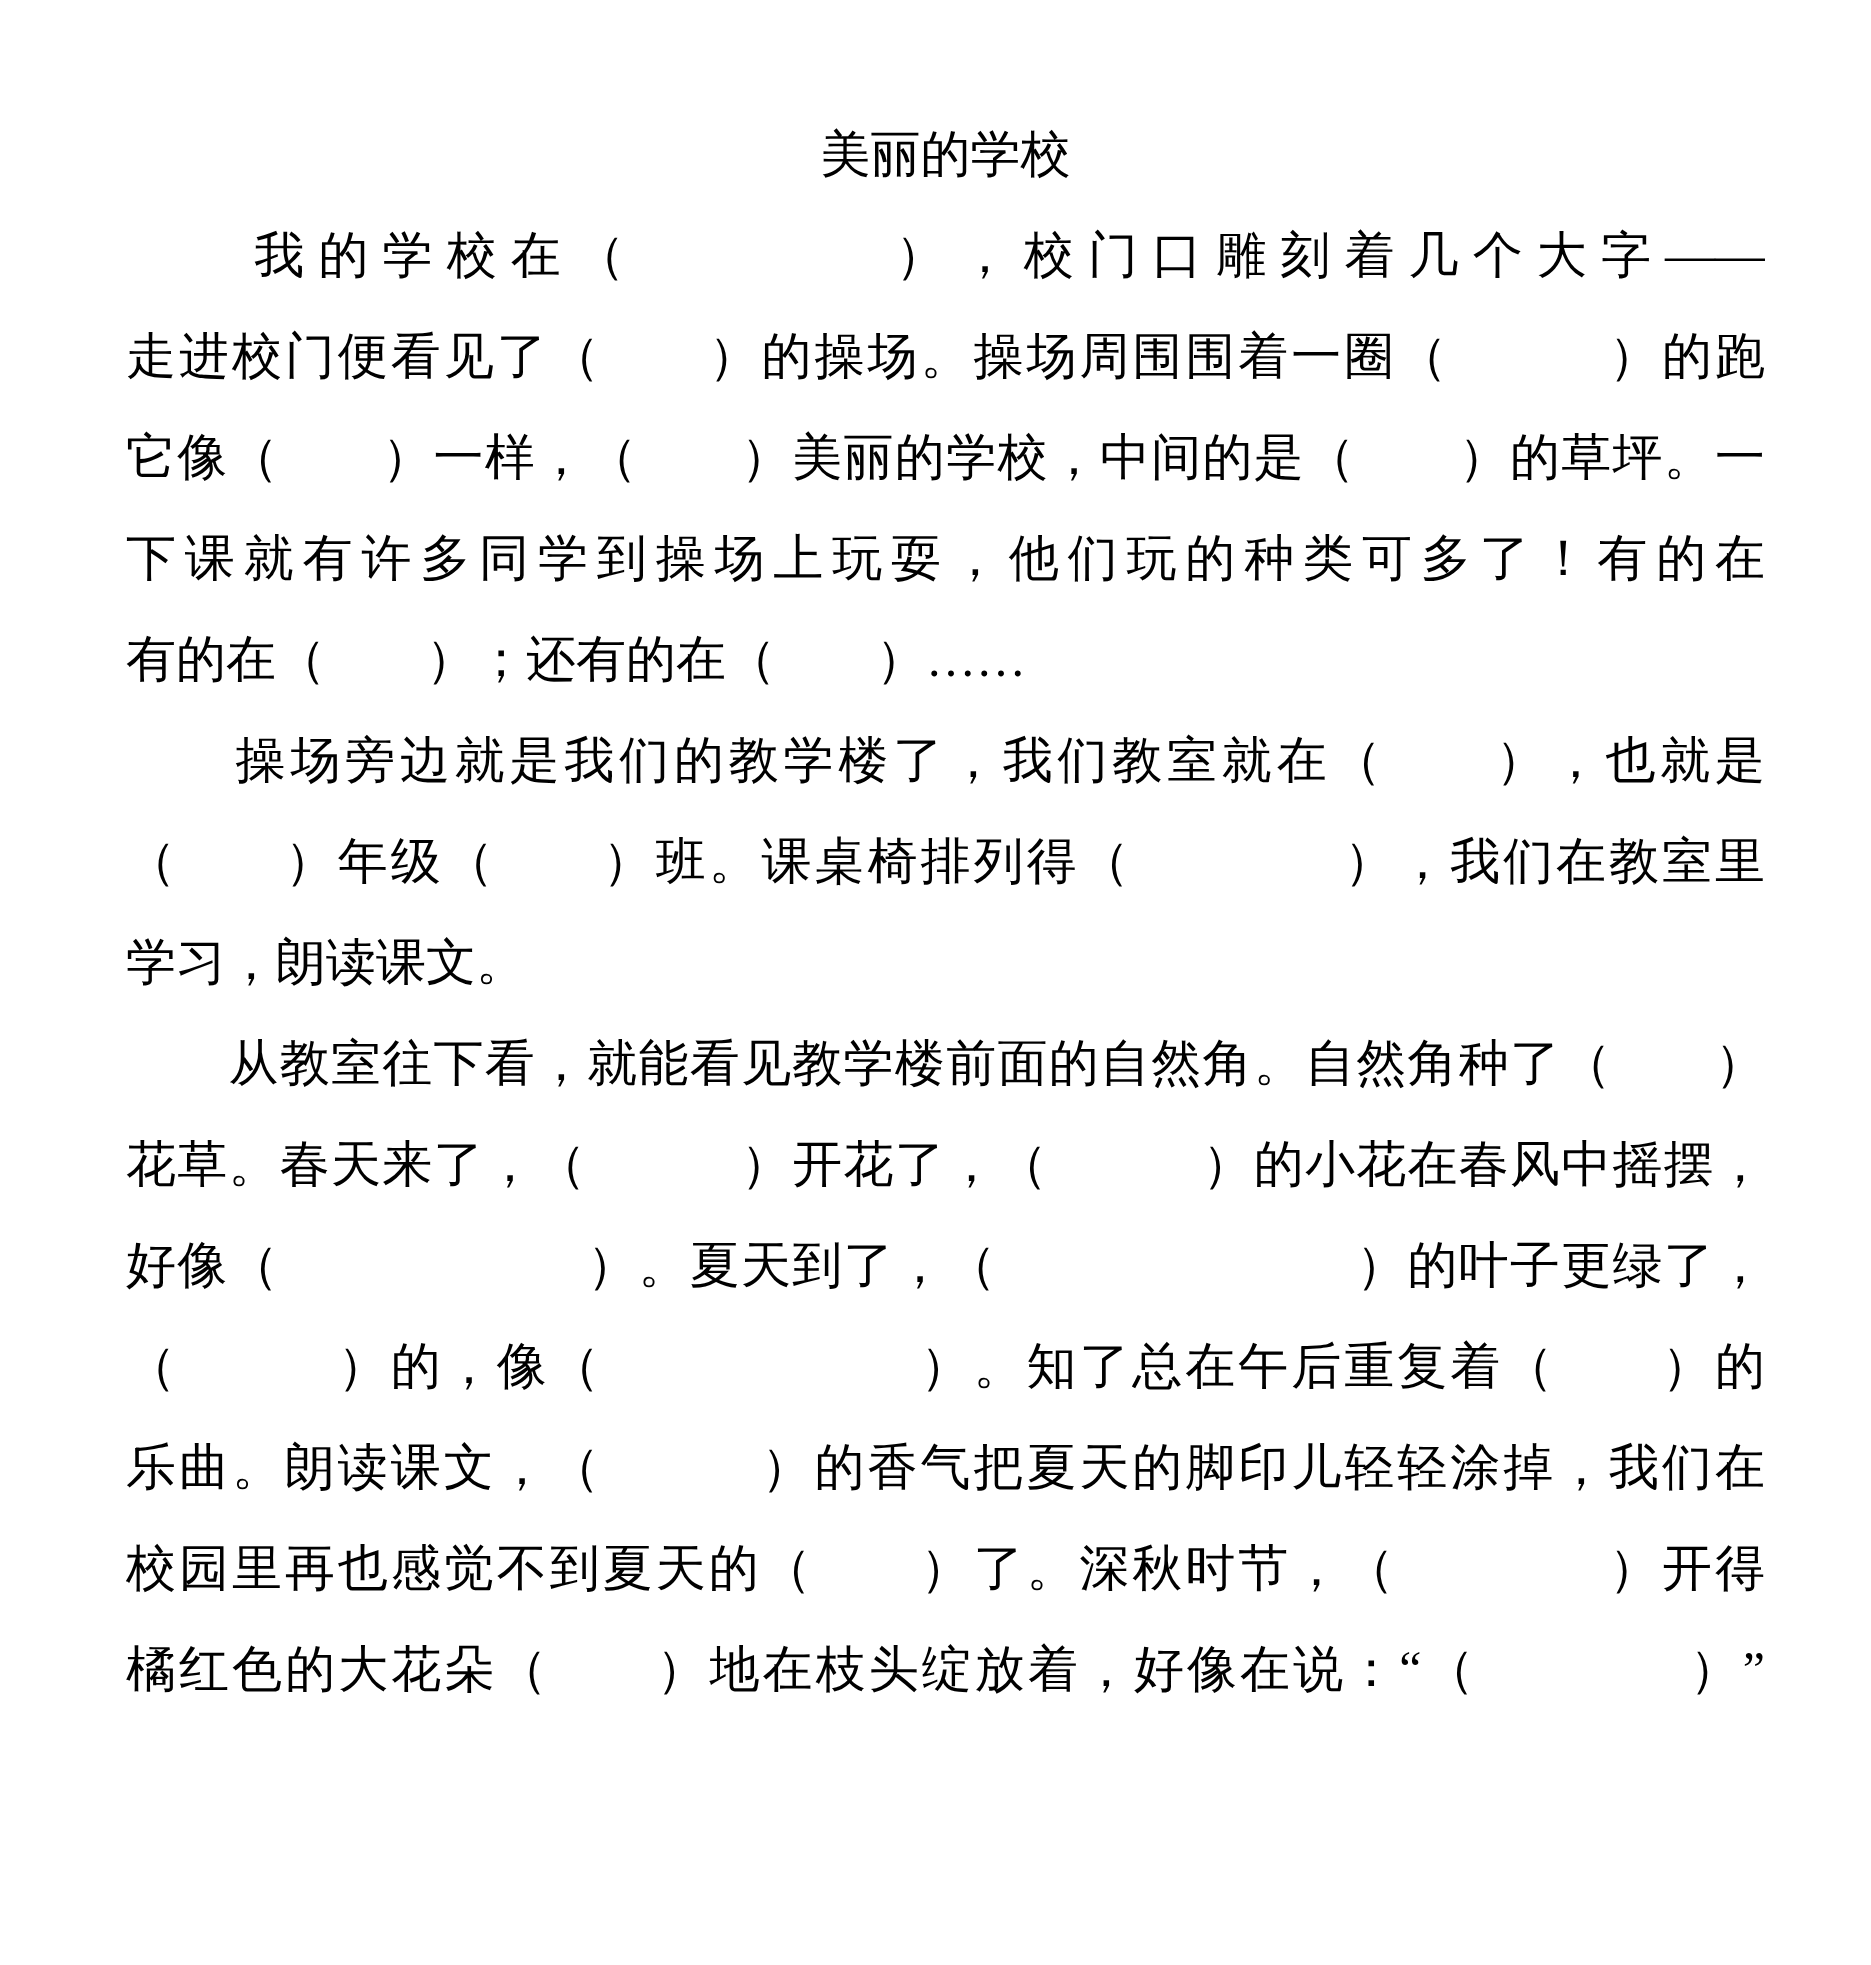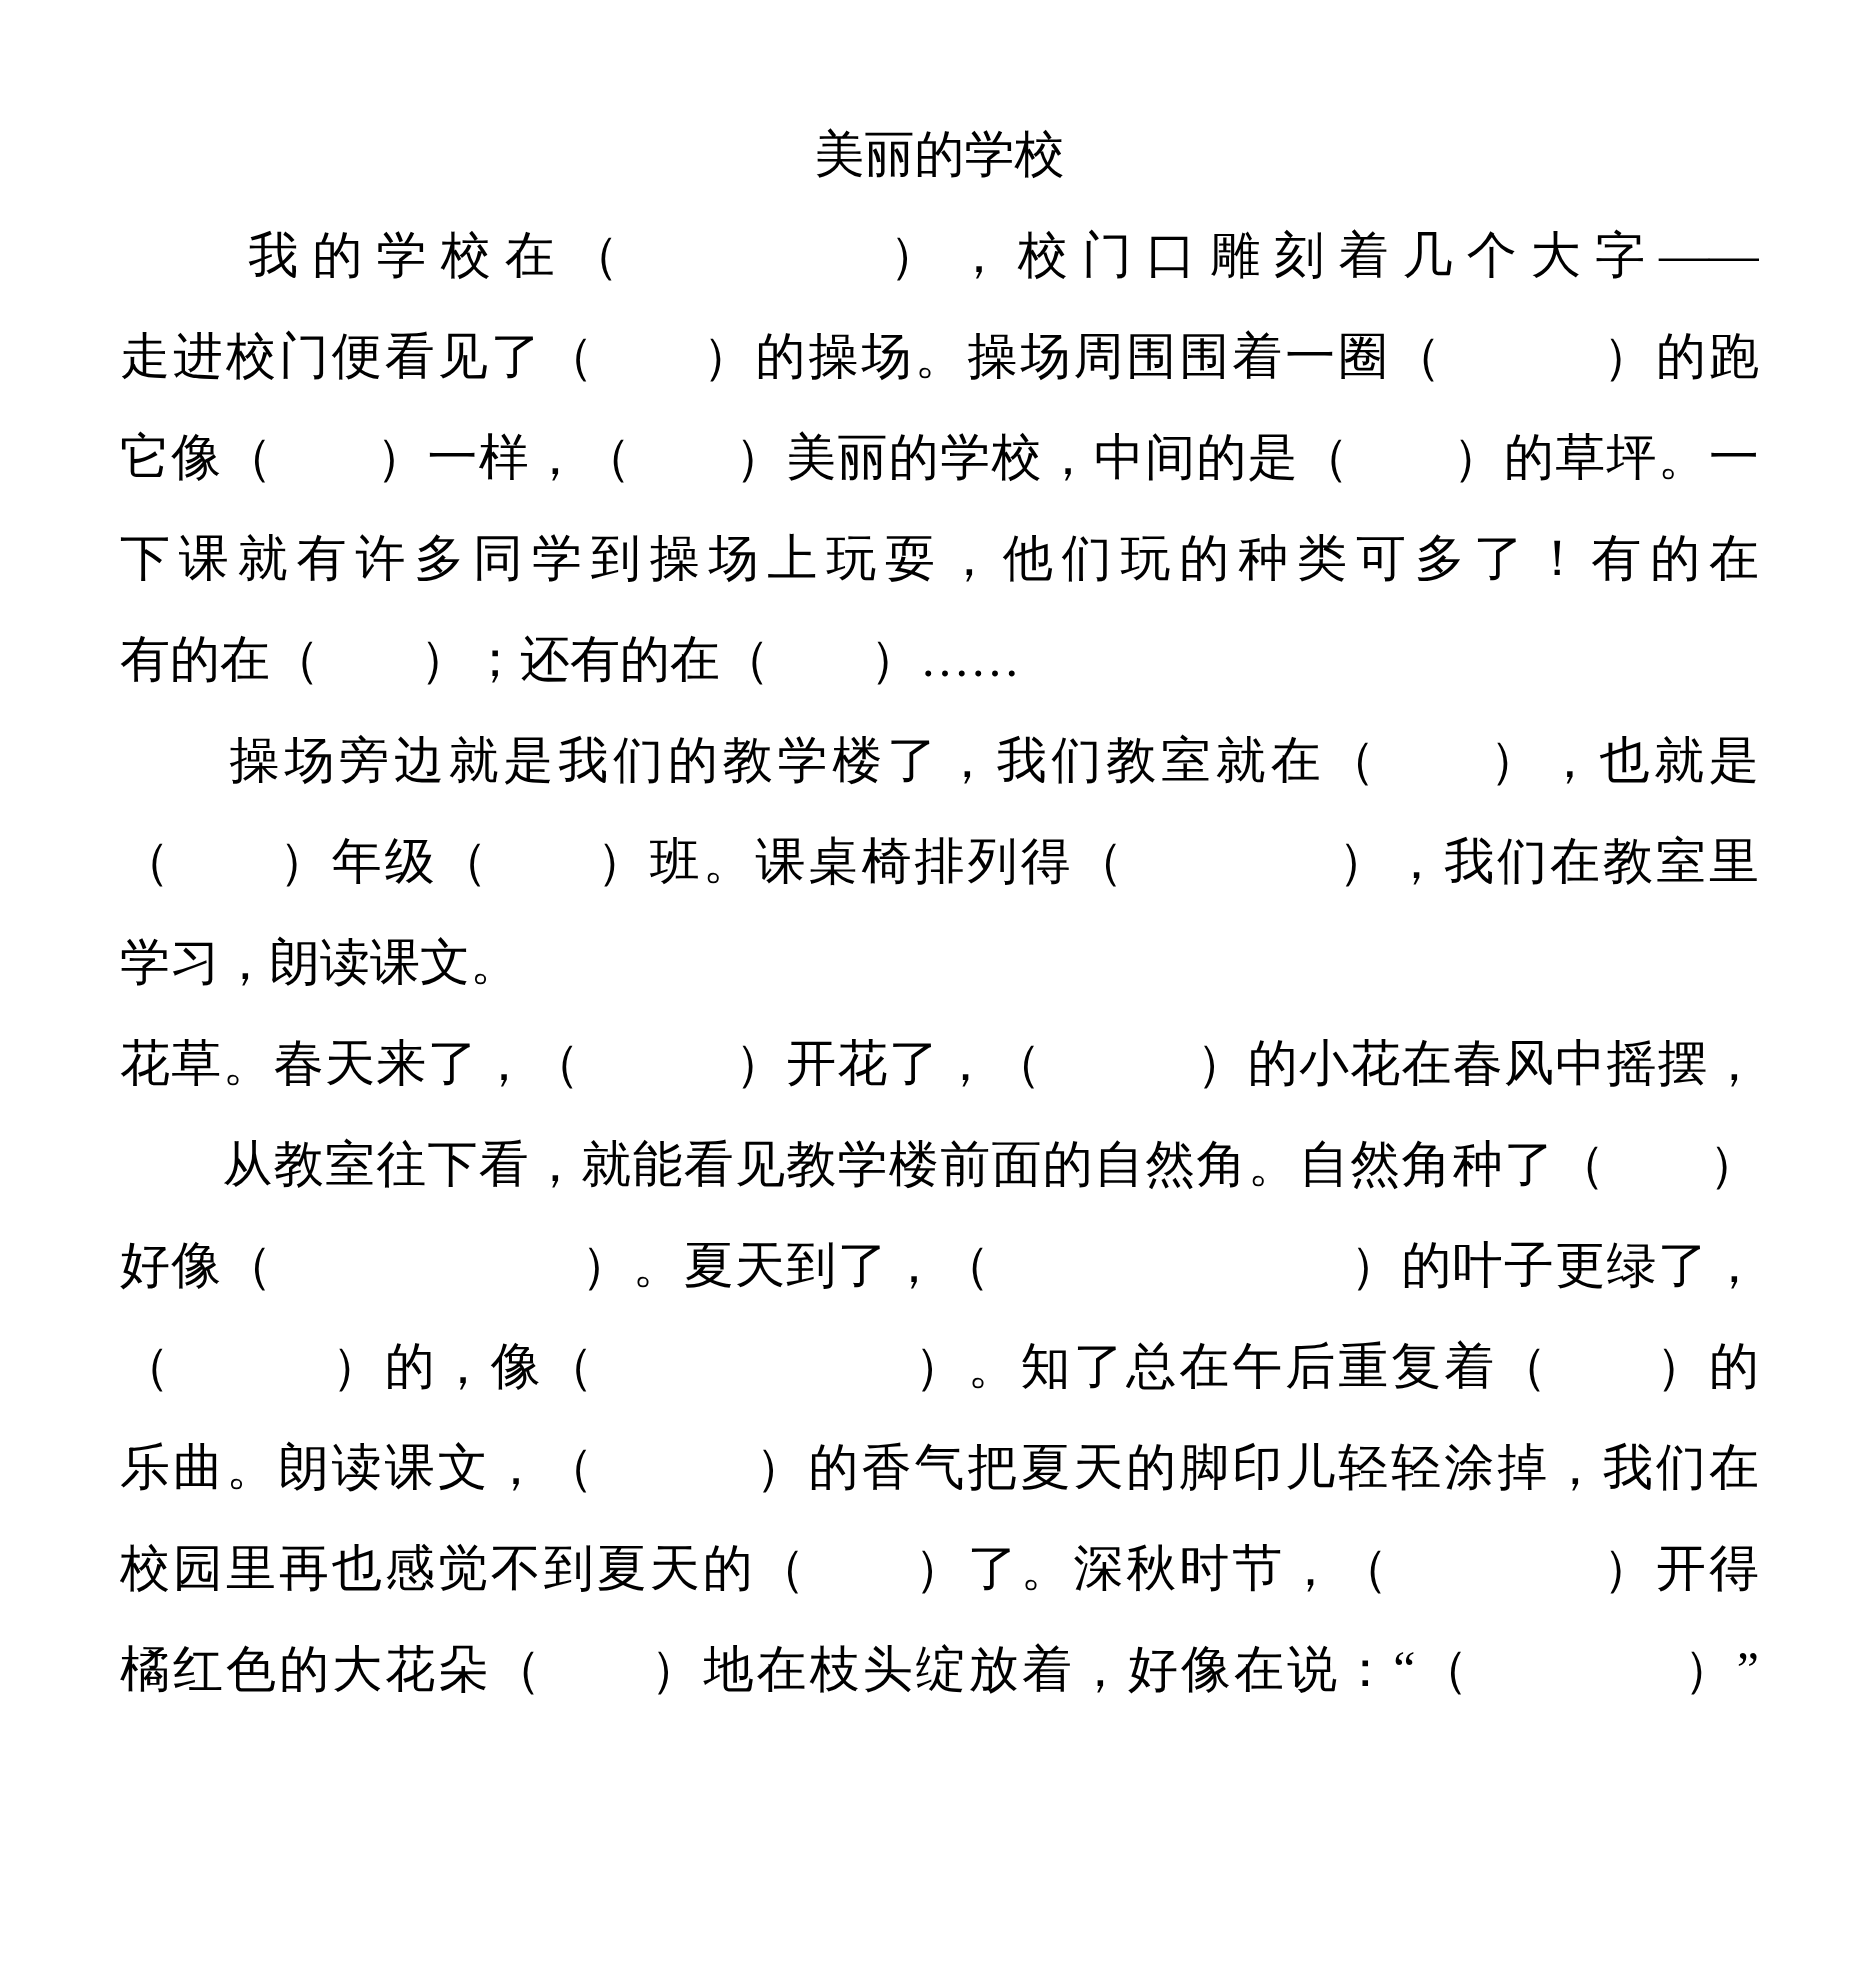--- a/index.html
+++ b/index.html
@@ -18,21 +18,21 @@
   .sheet {
     position: absolute;
     left: 0;
     top: 0;
     width: 1872px;
     height: 2647px;
     background: #ffffff;
   }
   .content {
     position: absolute;
-    left: 120px;
+    left: 126px;
     top: 104px;
     width: 1639px;
   }
   .line {
     font-size: 50px;
     line-height: 101px;
     height: 101px;
     white-space: normal;
     text-align: justify;
     text-align-last: justify;
@@ -54,22 +54,22 @@
   <div class="content">
     <div class="line title">美丽的学校</div>
     <div class="line">　　我的学校在（　　　　），校门口雕刻着几个大字——（　　　　）。</div>
     <div class="line">走进校门便看见了（　　）的操场。操场周围围着一圈（　　　）的跑道，</div>
     <div class="line">它像（　　）一样，（　　）美丽的学校，中间的是（　　）的草坪。一</div>
     <div class="line">下课就有许多同学到操场上玩耍，他们玩的种类可多了！有的在（　　）；</div>
     <div class="line left">有的在（　　）；还有的在（　　）……</div>
     <div class="line">　　操场旁边就是我们的教学楼了，我们教室就在（　　），也就是</div>
     <div class="line">（　　）年级（　　）班。课桌椅排列得（　　　　），我们在教室里</div>
     <div class="line left">学习，朗读课文。</div>
+    <div class="line">　　从教室往下看，就能看见教学楼前面的自然角。自然角种了（　　）</div>
     <div class="line">花草。春天来了，（　　　）开花了，（　　　）的小花在春风中摇摆，</div>
-    <div class="line">　　从教室往下看，就能看见教学楼前面的自然角。自然角种了（　　）</div>
     <div class="line">好像（　　　　　　）。夏天到了，（　　　　　　　）的叶子更绿了，</div>
     <div class="line">（　　　）的，像（　　　　　　）。知了总在午后重复着（　　）的</div>
     <div class="line">乐曲。朗读课文，（　　　）的香气把夏天的脚印儿轻轻涂掉，我们在</div>
     <div class="line">校园里再也感觉不到夏天的（　　）了。深秋时节，（　　　　）开得</div>
     <div class="line">橘红色的大花朵（　　）地在枝头绽放着，好像在说：“（　　　　）”</div>
   </div>
 
 </div>
 
 

